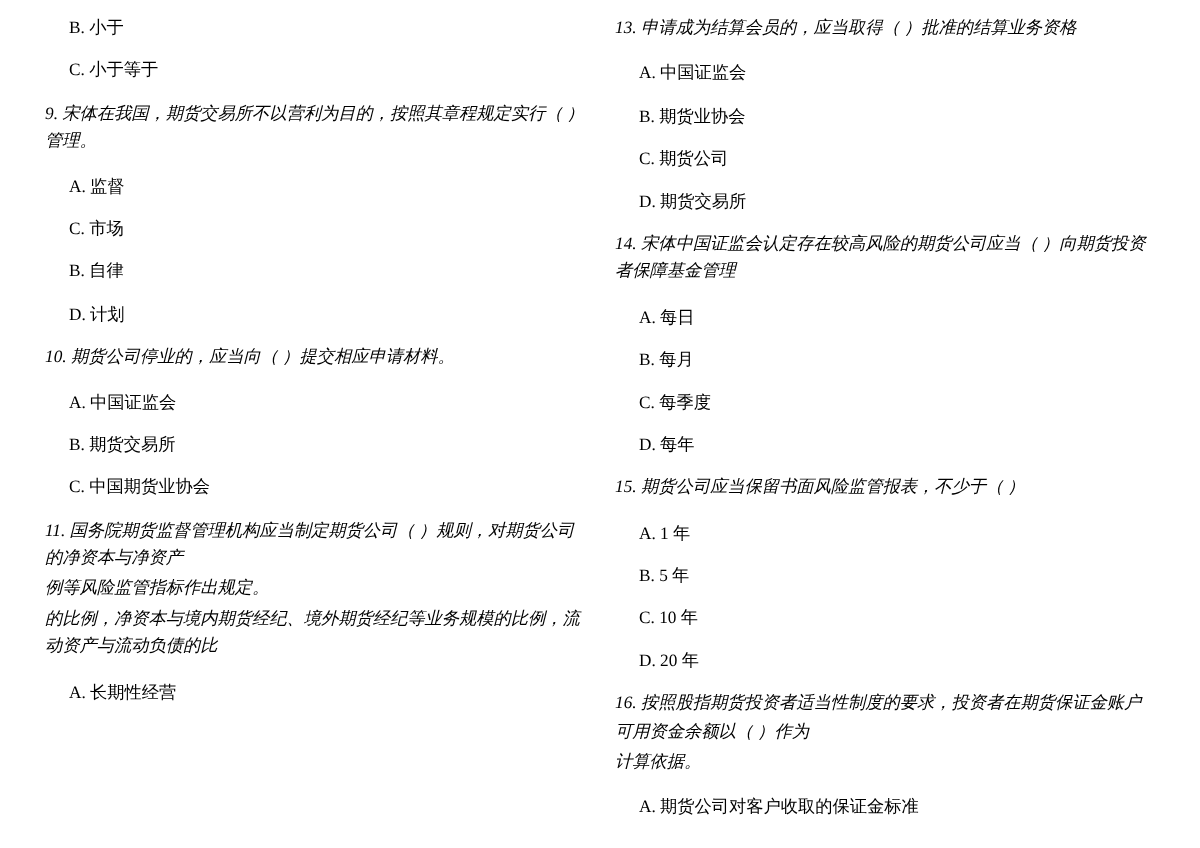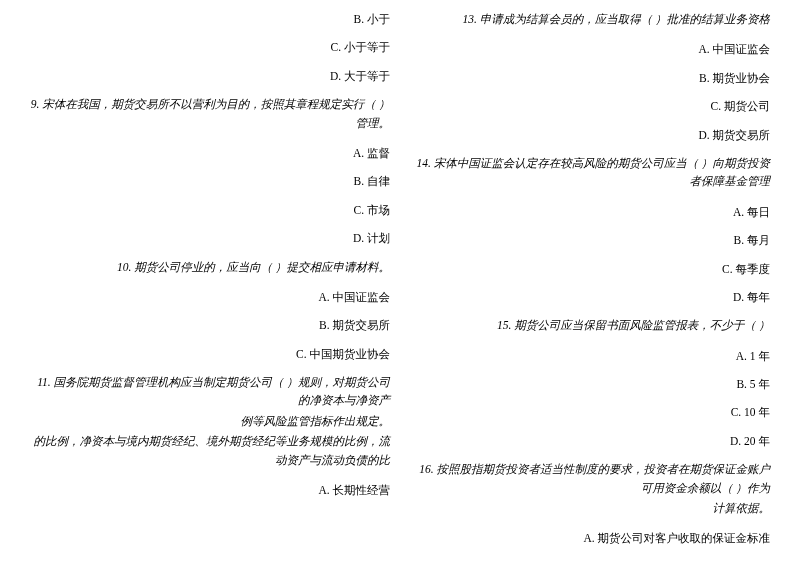--- a/index.html
+++ b/index.html
@@ -21,21 +21,20 @@
       gap: 20px;
     }
     .column {
       flex: 1;
       display: flex;
       flex-direction: column;
       gap: 4px;
     }
     .question-block {
       margin-bottom: 6px;
-      text-align: right;
     }
     .question-text {
       font-size: 11.5px;
       line-height: 1.6;
       text-indent: 0;
       margin-bottom: 2px;
       font-style: italic;
     }
     .option {
       font-size: 11.5px;
@@ -49,33 +48,30 @@
 <div class="page-content">
   <div class="column">
 
   <div class="question-block">
         <div class="option">B. 小于</div>
       </div>
       <div class="question-block">
         <div class="option">C. 小于等于</div>
       </div>
       <div class="question-block">
-        <div class="option">D. 大于等于</div>
-      </div>
-      <div class="question-block">
         <div class="question-text">9. 宋体在我国，期货交易所不以营利为目的，按照其章程规定实行（    ）管理。</div>
       </div>
       <div class="question-block">
         <div class="option">A. 监督</div>
       </div>
       <div class="question-block">
-        <div class="option">B. 自律</div>
+        <div class="option">C. 市场</div>
       </div>
       <div class="question-block">
-        <div class="option">C. 市场</div>
+        <div class="option">B. 自律</div>
       </div>
       <div class="question-block">
         <div class="option">D. 计划</div>
       </div>
       <div class="question-block">
         <div class="question-text">10. 期货公司停业的，应当向（    ）提交相应申请材料。</div>
       </div>
       <div class="question-block">
         <div class="option">A. 中国证监会</div>
       </div>

